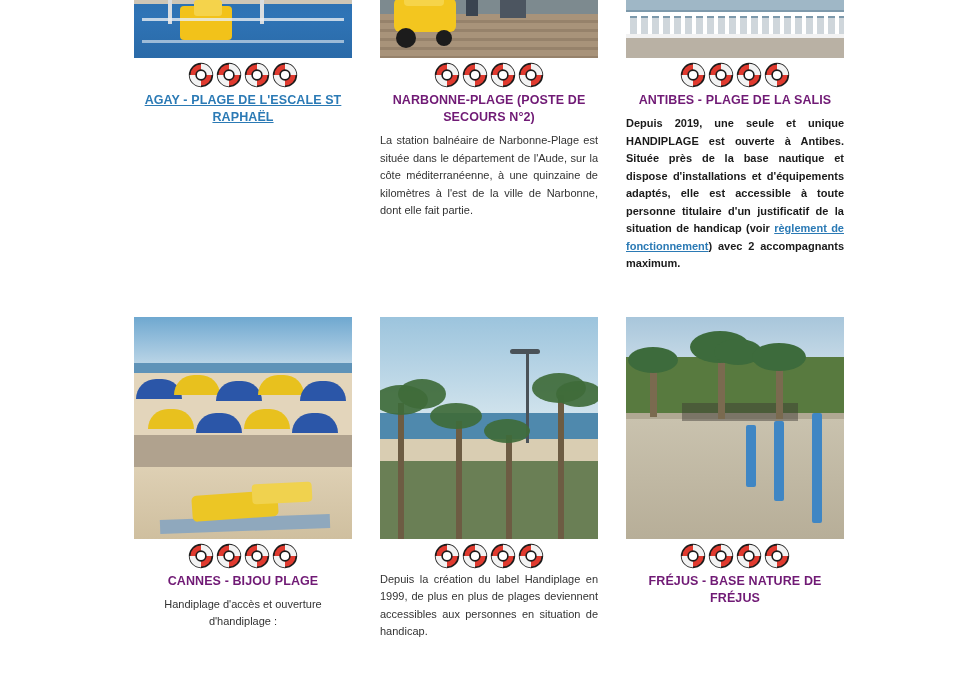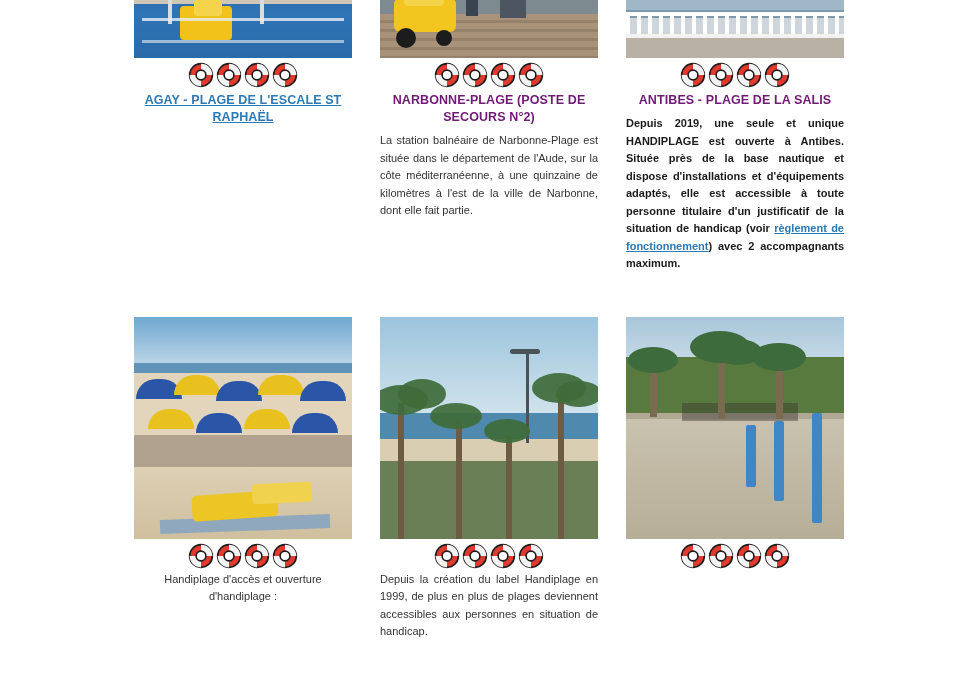--- a/index.html
+++ b/index.html
@@ -349,20 +349,21 @@
               <circle cx="16" cy="16" r="6" fill="#ffffff" stroke="#1c1c1c" stroke-width="2"></circle>
             </svg>
           <svg class="buoy" viewBox="0 0 32 32">
               <circle cx="16" cy="16" r="14" fill="#e03a2f"></circle>
               <circle cx="16" cy="16" r="14" fill="none" stroke="#1c1c1c" stroke-width="2"></circle>
               <path d="M16 2 A14 14 0 0 1 30 16 L22 16 A6 6 0 0 0 16 10 Z" fill="#f2f2f2"></path>
               <path d="M16 30 A14 14 0 0 1 2 16 L10 16 A6 6 0 0 0 16 22 Z" fill="#f2f2f2"></path>
               <circle cx="16" cy="16" r="6" fill="#ffffff" stroke="#1c1c1c" stroke-width="2"></circle>
             </svg>
         </div>
+        <div class="card-title">CANNES - BIJOU PLAGE</div>
         <div class="card-body center">Handiplage d'accès et ouverture d'handiplage :</div>
       </div>
 
       <div class="card">
         <div class="photo tall">
           <div class="p5 ph" style="position:absolute;left:0;top:0;">
             <div class="ph sky"></div>
             <div class="ph sea"></div>
             <div class="ph beach"></div>
             <div class="ph fore"></div>
@@ -456,17 +457,18 @@
               <circle cx="16" cy="16" r="6" fill="#ffffff" stroke="#1c1c1c" stroke-width="2"></circle>
             </svg>
           <svg class="buoy" viewBox="0 0 32 32">
               <circle cx="16" cy="16" r="14" fill="#e03a2f"></circle>
               <circle cx="16" cy="16" r="14" fill="none" stroke="#1c1c1c" stroke-width="2"></circle>
               <path d="M16 2 A14 14 0 0 1 30 16 L22 16 A6 6 0 0 0 16 10 Z" fill="#f2f2f2"></path>
               <path d="M16 30 A14 14 0 0 1 2 16 L10 16 A6 6 0 0 0 16 22 Z" fill="#f2f2f2"></path>
               <circle cx="16" cy="16" r="6" fill="#ffffff" stroke="#1c1c1c" stroke-width="2"></circle>
             </svg>
         </div>
+        <div class="card-title">FRÉJUS - BASE NATURE DE FRÉJUS</div>
       </div>
 
     </div>
   </div>
 </div>
 
 </body></html>

